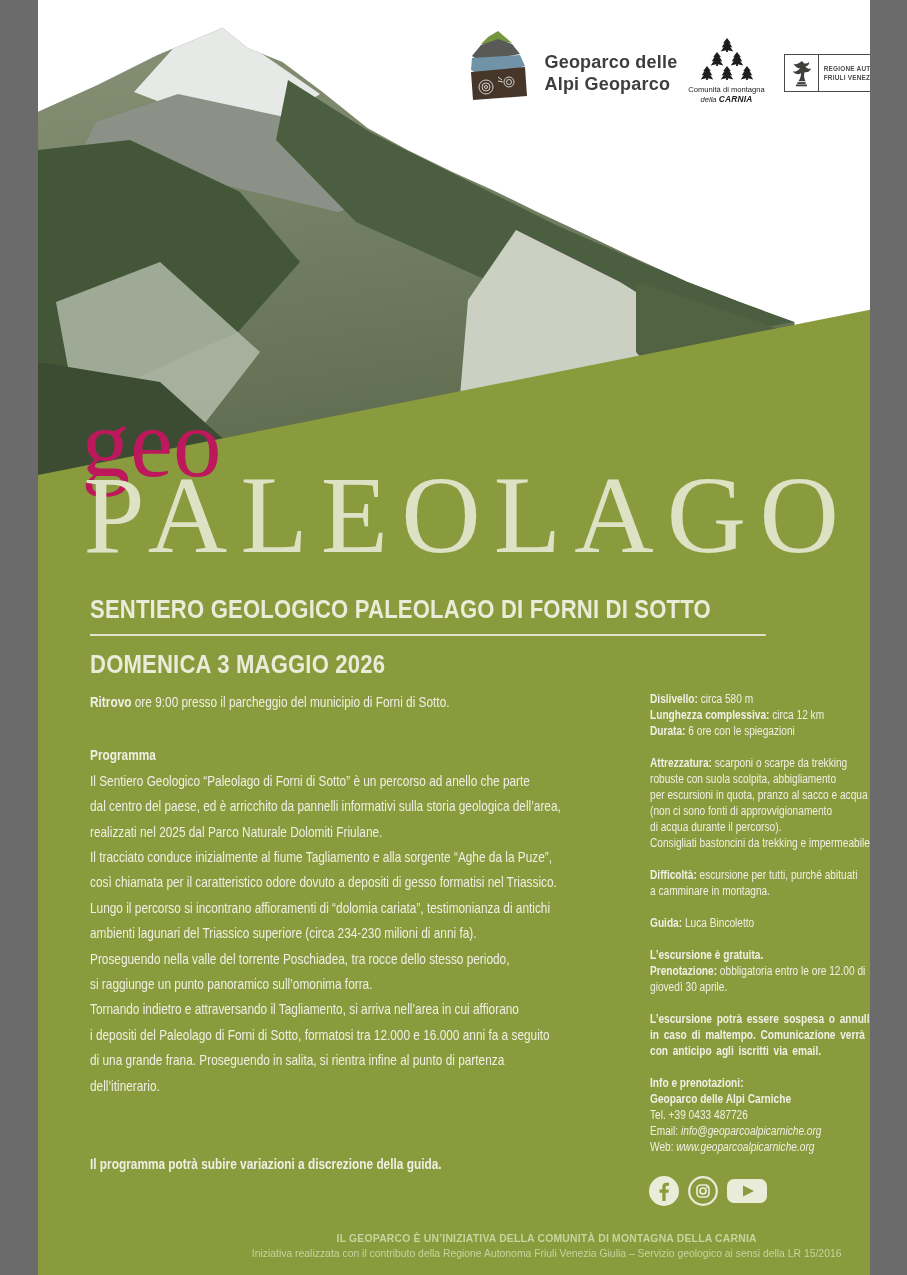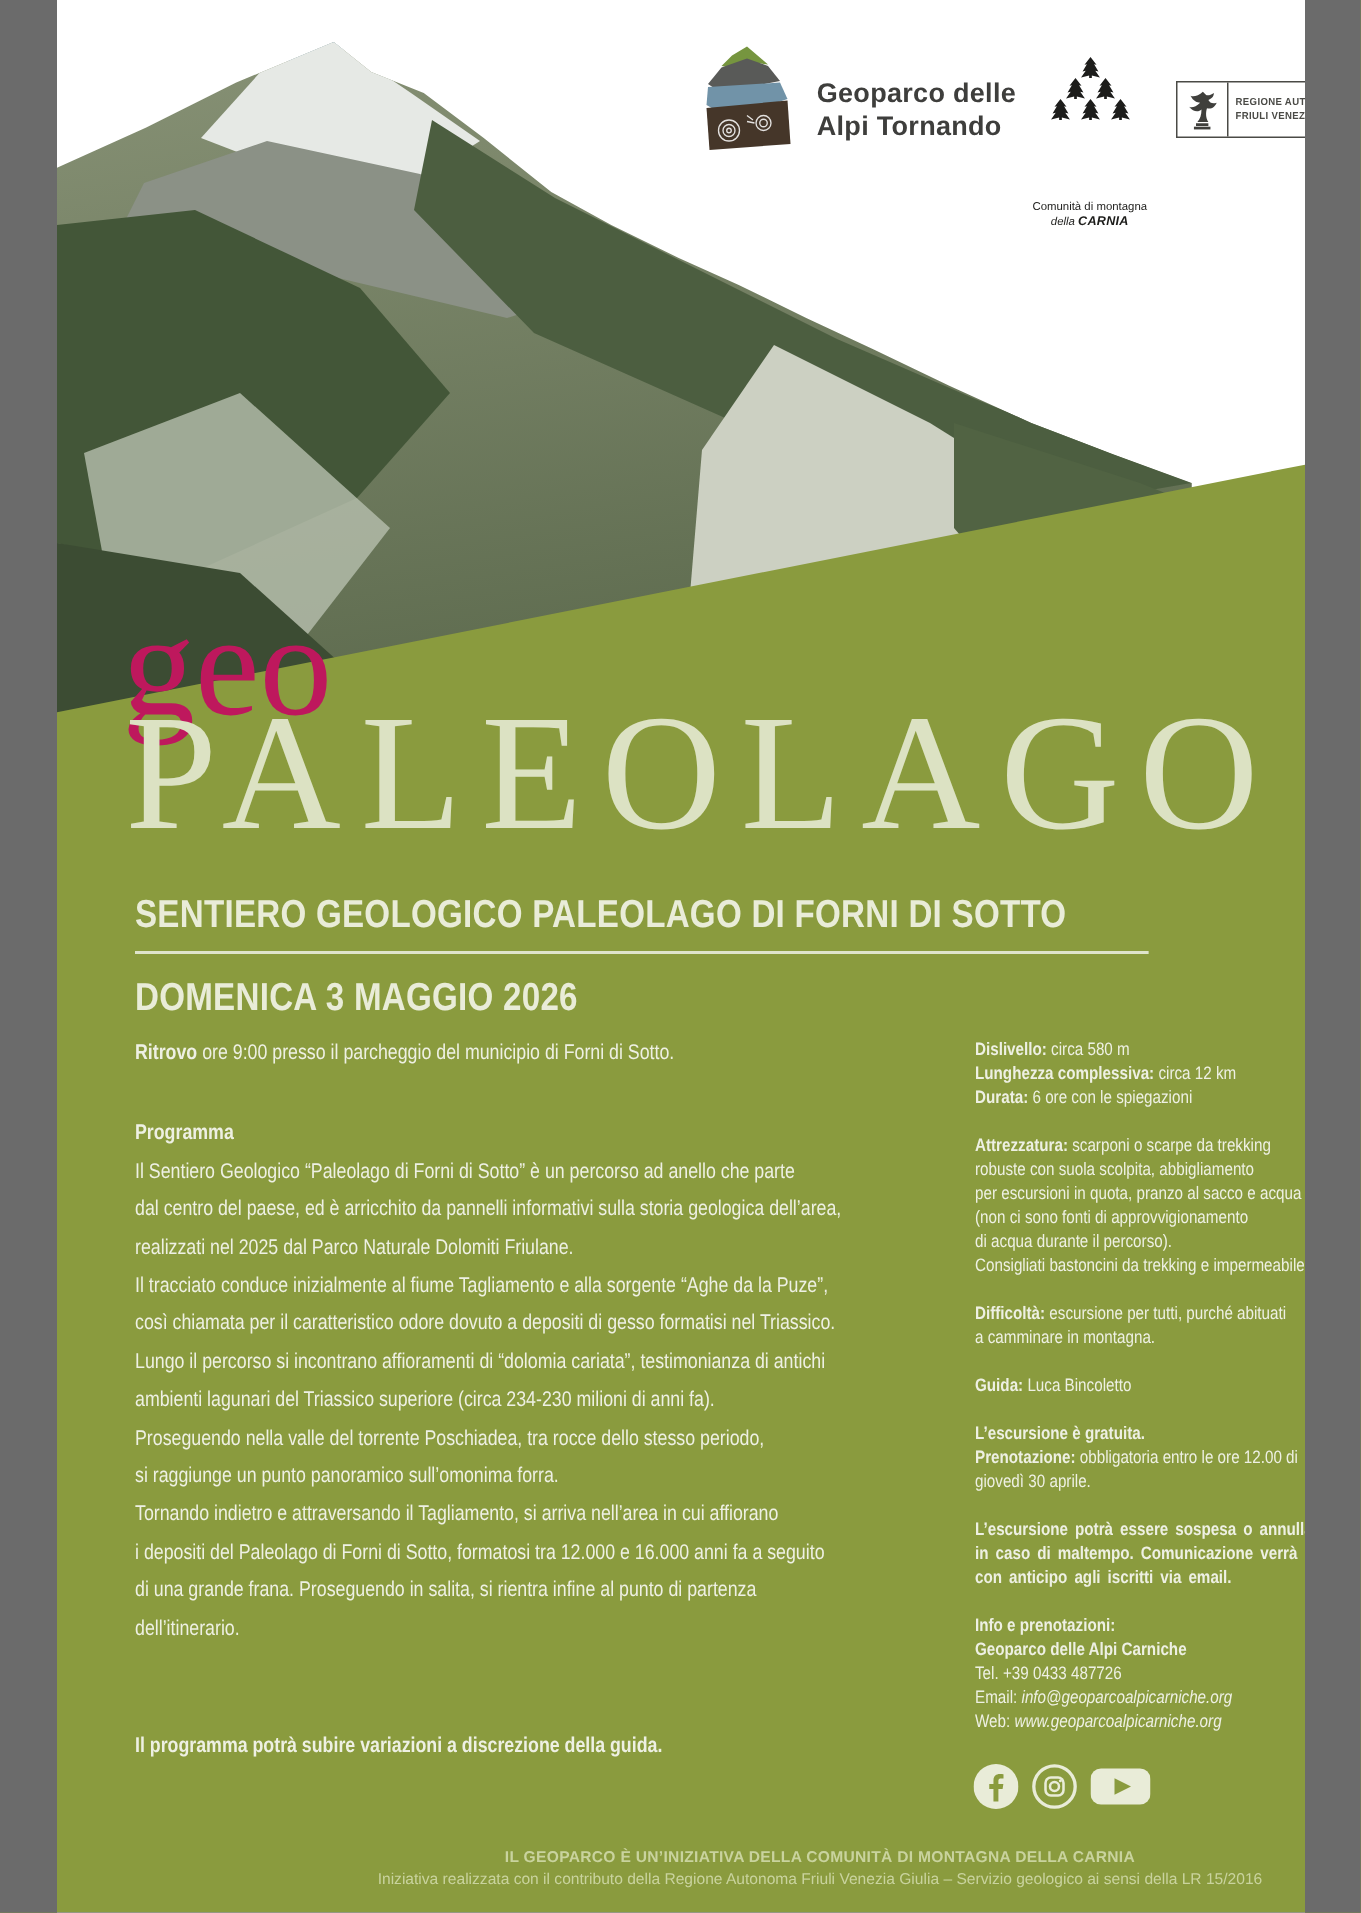--- a/index.html
+++ b/index.html
@@ -23,21 +23,21 @@
   .green {
     position:absolute; inset:0; background:#8a9b3e;
     clip-path: polygon(0px 475px, 907px 295px, 907px 1275px, 0px 1275px);
   }
 
   
   .logo-geoparco { position:absolute; left:430px; top:30px; display:flex; gap:13px; }
   .logo-geoparco .gp-text { padding-top:21px; font-size:18px; line-height:22px;
     font-weight:bold; color:#3e3e3c; letter-spacing:.2px; }
   .logo-carnia { position:absolute; left:649px; top:38px; width:80px; text-align:center; color:#1d1d1b; }
-  .logo-carnia .c1 { font-size:7.6px; line-height:8.6px;margin-top:47px; }
+  .logo-carnia .c1 { font-size:7.6px; line-height:8.6px; }
   .logo-carnia .c2 { font-size:7.6px; line-height:8.6px;font-style:italic; }
   .logo-carnia .c2 b { font-size:8.4px; letter-spacing:.2px; }
   .logo-fvg { position:absolute; left:746px; top:54px; width:126px; height:38px;
     border:1.5px solid #4a4a46; box-sizing:border-box; display:flex; background:#fff; }
   .logo-fvg .eagle-cell { width:33px; border-right:1.5px solid #4a4a46;
     display:flex; align-items:center; justify-content:center; }
   .logo-fvg .fvg-text { flex:1; display:flex; flex-direction:column; justify-content:center;
     padding-left:5px; font-size:6.8px; line-height:9.5px; font-weight:bold;
     letter-spacing:.25px; color:#4a4a46; transform:scaleX(.94); transform-origin:0 50%; }
 
@@ -119,21 +119,21 @@
         <circle cx="18" cy="57" r="7"></circle>
           <circle cx="18" cy="57" r="4"></circle>
           <circle cx="18" cy="57" r="1.5"></circle>
         <circle cx="41" cy="52" r="5"></circle>
           <circle cx="41" cy="52" r="2.5"></circle>
         <path d="M30 47 l4 3 M30 51 l5 1"></path>
       </g>
     </svg>
     <div class="gp-text">
       <div>Geoparco delle</div>
-      <div>Alpi Tornando</div>
+      <div>Alpi Geoparco</div>
     </div>
   </div>
 
   <div class="logo-carnia">
     <svg width="72" height="44" viewBox="0 0 72 44">
       <defs>
         <path id="tree" d="M7 0 L11 5.2 L9.4 4.8 L12.3 9.6 L10.2 9.1 L13.3 13.6 L7.9 12.3 L7.9 14 L6.1 14 L6.1 12.3 L0.7 13.6 L3.8 9.1 L1.7 9.6 L4.6 4.8 L3 5.2 Z" fill="#1d1d1b"></path>
       </defs>
       <use href="#tree" x="29" y="0"></use>
       <use href="#tree" x="19" y="14"></use>

